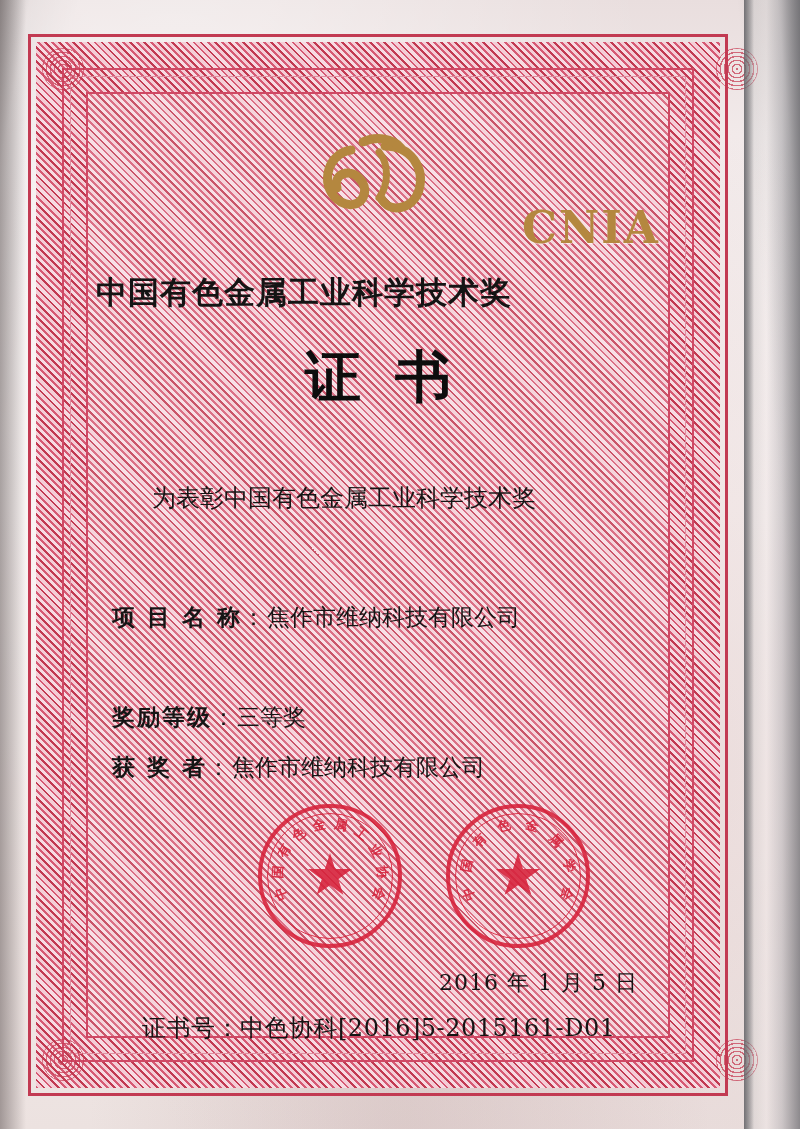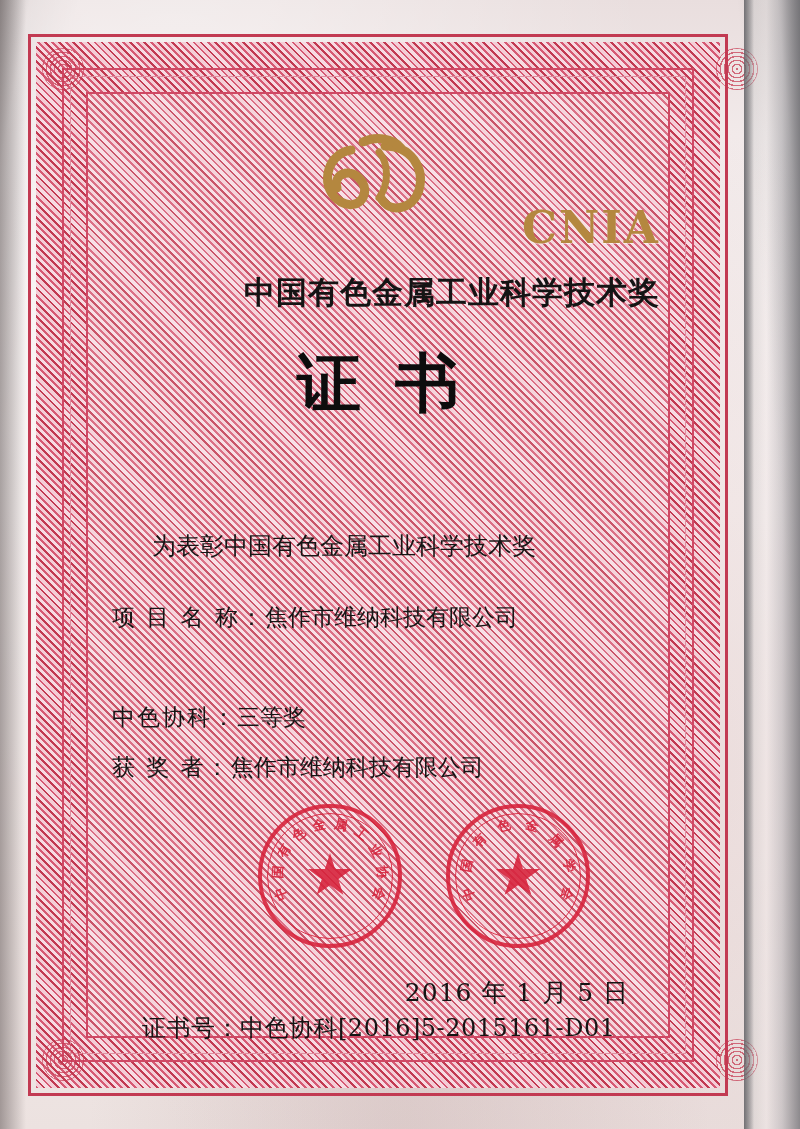--- a/index.html
+++ b/index.html
@@ -175,66 +175,66 @@
     color: #b4873f;
     font-family: "DejaVu Serif", "Liberation Serif", serif;
     text-shadow: 0 1px 0 rgba(255,255,255,0.5);
   }
 
   .org-title {
     position: absolute;
     left: 0;
     top: 168px;
     width: 564px;
-    text-align: right;
+    text-align: left;
     font-size: 31px;
     font-weight: bold;
     letter-spacing: 1px;
     color: #141414;
     font-family: Liberation Mono, monospace;
   }
 
   .cert-word {
     position: absolute;
     left: 0;
     top: 236px;
     width: 564px;
     text-align: center;
-    font-size: 64px;
+    font-size: 56px;
     font-weight: bold;
     letter-spacing: 34px;
     text-indent: 34px;
     color: #0d0d0d;
     font-family: "DejaVu Serif", "Liberation Serif", serif;
   }
 
   .body-text {
     position: absolute;
     left: 8px;
     top: 372px;
     width: 548px;
     font-size: 24px;
     line-height: 44px;
     color: #151515;
     text-align: left;
     font-family: "DejaVu Serif", "Liberation Serif", serif;
   }
-  .body-text .l1 { display: block; text-indent: 48px; margin-top: 48px; }
+  .body-text .l1 { display: block; text-indent: 48px; }
   .body-text .l2 { display: block; }
 
   .field {
     position: absolute;
     left: 16px;
     width: 540px;
     font-size: 23px;
     color: #151515;
     font-family: "DejaVu Serif", "Liberation Serif", serif;
     white-space: nowrap;
   }
-  .field .k { letter-spacing: 2px; }
+  .field .k { letter-spacing: 2px; font-weight: bold; }
   .field .v { margin-left: 2px; }
   .field-project { top: 498px; }
   .field-level   { top: 598px; }
   .field-winner  { top: 648px; }
 
   
   .seals {
     position: absolute;
     left: 142px;
     top: 700px;
@@ -282,27 +282,26 @@
     height: 16px;
     margin: -8px 0 0 -8px;
     text-align: center;
     line-height: 16px;
   }
   .seal-left  { left: 20px;  top: 0px; }
   .seal-right { left: 208px; top: 0px; }
 
   .date-line {
     position: absolute;
-    right: 31px;
+    right: 22px;
     top: 864px;
-    font-size: 25px;
+    font-size: 22px;
     letter-spacing: 1px;
     color: #141414;
     font-family: "DejaVu Serif", "Liberation Serif", serif;
-    margin-top: 8px;
   }
   .cert-no {
     position: absolute;
     left: 46px;
     top: 908px;
     font-size: 24px;
     letter-spacing: 0.5px;
     color: #141414;
     font-family: "DejaVu Serif", "Liberation Serif", serif;
   }
@@ -347,21 +346,21 @@
 
     <div class="body-text">
       <span class="l1">为表彰中国有色金属工业科学技术奖</span>
     </div>
 
     <div class="field field-project">
       <span class="k">项 目 名 称</span><span class="sep">：</span><span class="v">焦作市维纳科技有限公司</span>
     </div>
 
     <div class="field field-level">
-      <span class="k">中色协科</span><span class="sep">：</span><span class="v">三等奖</span>
+      <span class="k">奖励等级</span><span class="sep">：</span><span class="v">三等奖</span>
     </div>
 
     <div class="field field-winner">
       <span class="k">获 奖 者</span><span class="sep">：</span><span class="v">焦作市维纳科技有限公司</span>
     </div>
 
     <div class="seals">
       <div class="seal seal-left">
         <div class="ring2"></div>
         <div class="star"></div>

